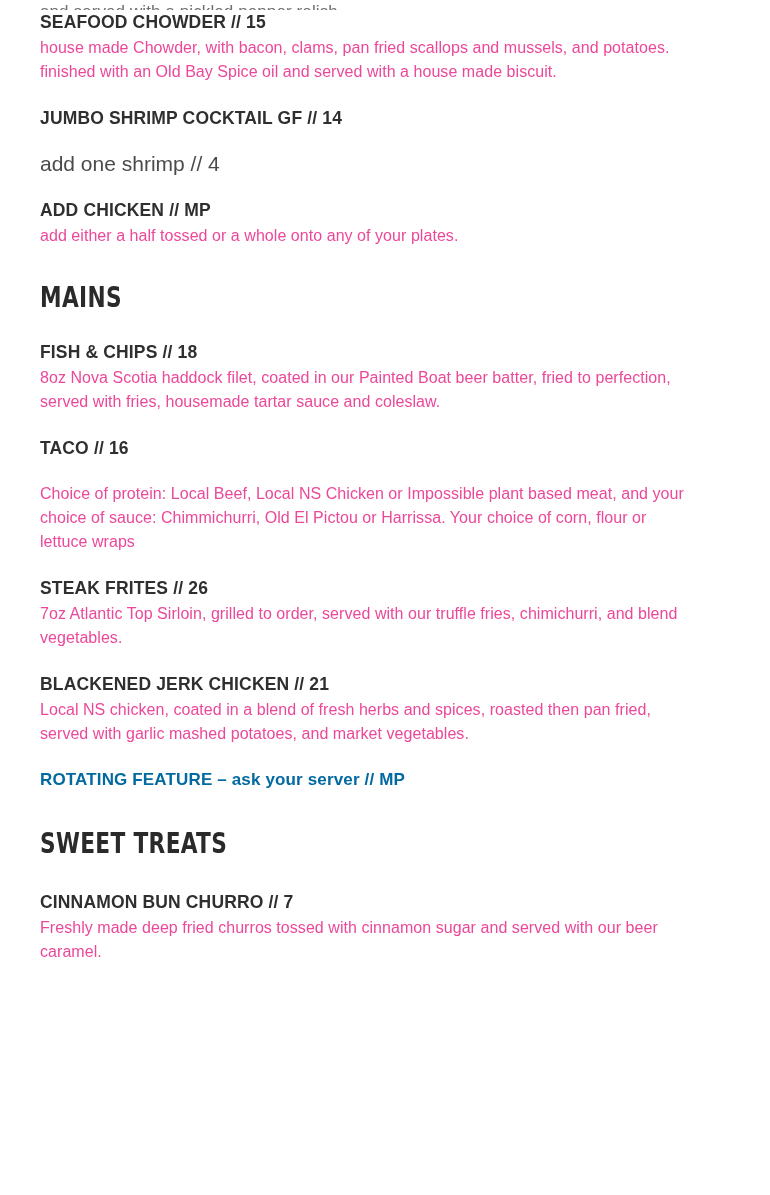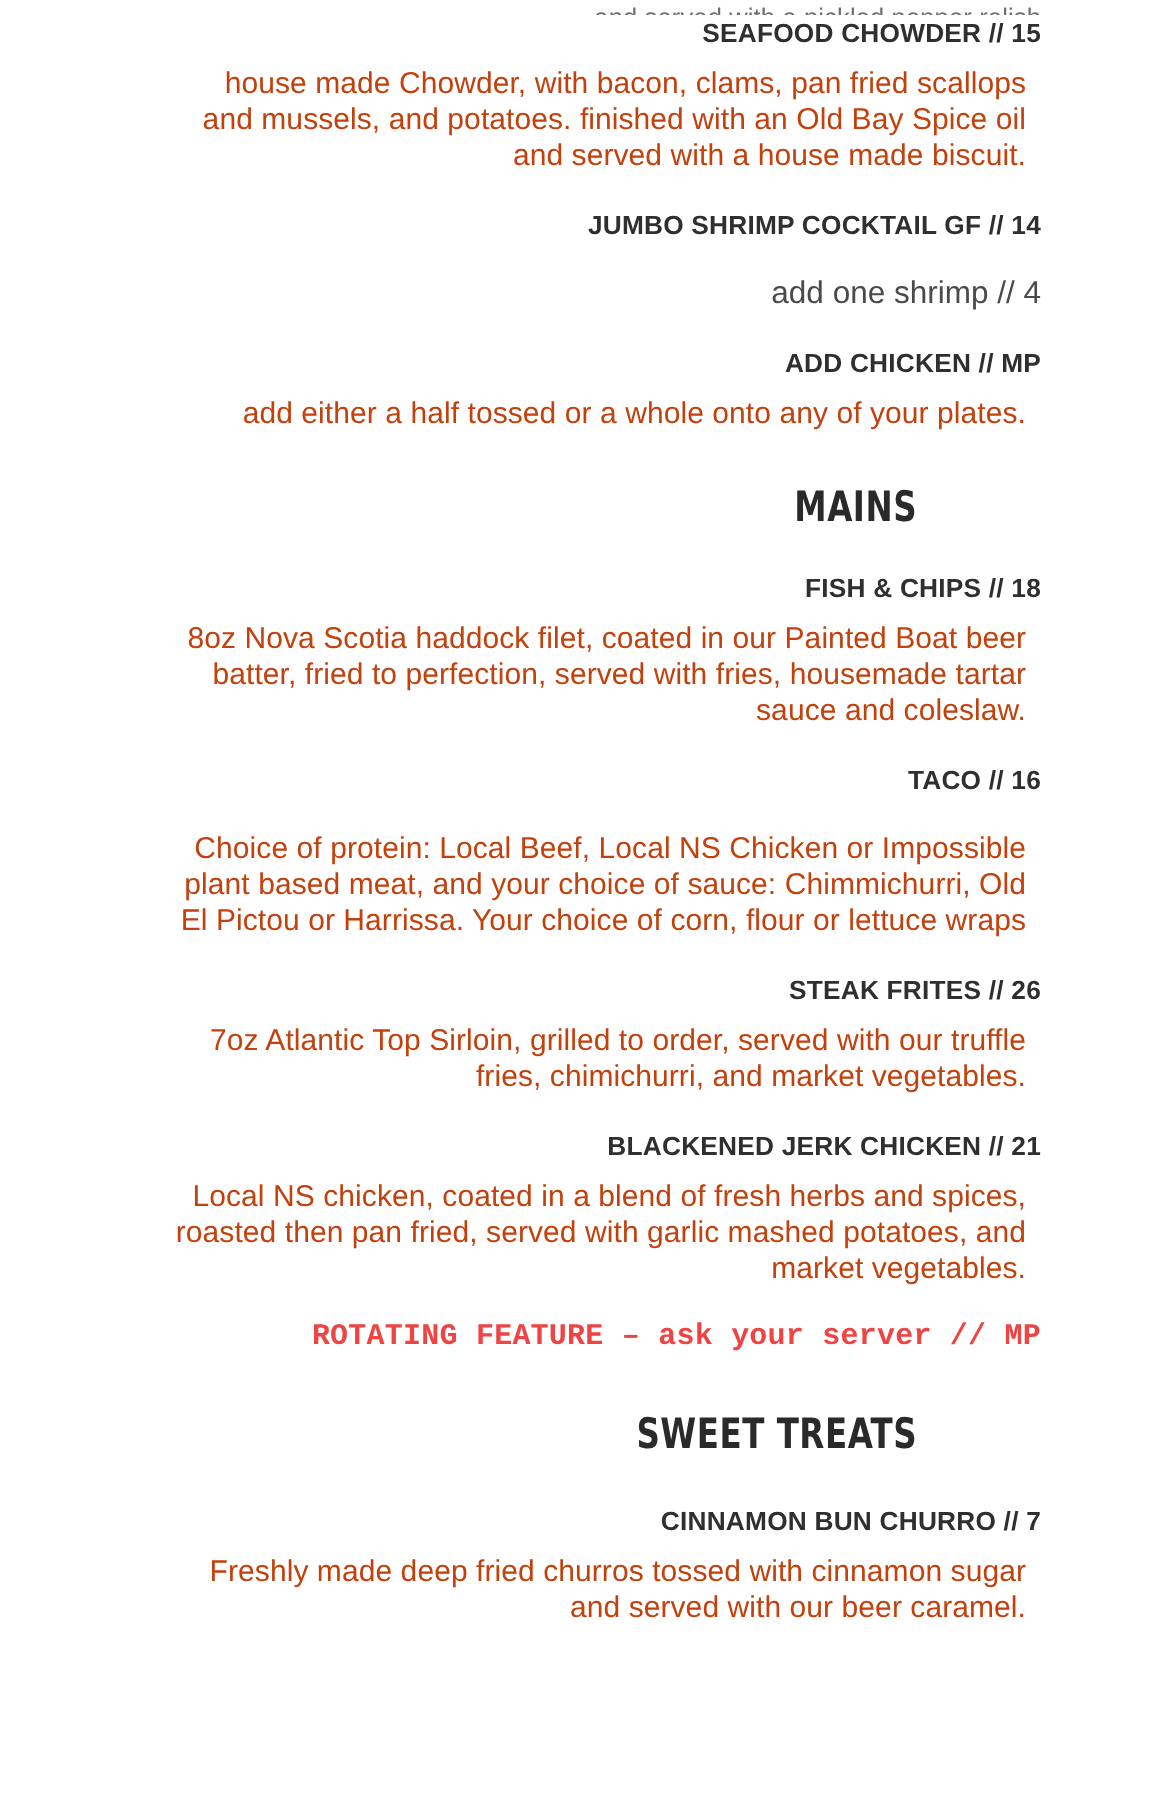--- a/index.html
+++ b/index.html
@@ -12,23 +12,22 @@
     min-height: 1195px;
     font-family: "Liberation Sans", sans-serif;
     color: #3c3c3c;
     position: relative;
     overflow: hidden;
   }
   .page {
     width: 770px;
     min-height: 1195px;
     box-sizing: border-box;
-    padding: 0 76px 0 104px;
+    padding: 0 76px 0 40px;
     position: relative;
-    text-align: right;
   }
   .clipped-top {
     height: 10px;
     overflow: hidden;
     color: #6f6f6f;
     font-size: 17px;
     line-height: 24px;
     letter-spacing: 0.1px;
   }
   .item {
@@ -36,24 +35,24 @@
   }
   .item-title {
     font-weight: bold;
     font-size: 17.5px;
     line-height: 24px;
     color: #2f2f2f;
     letter-spacing: 0.15px;
     margin: 0 0 2px 0;
   }
   .item-desc {
-    font-size: 20px;
+    font-size: 16px;
     line-height: 24px;
-    color: #c2410c;
-    margin: 10px;
+    color: #ec4899;
+    margin: 0;
     letter-spacing: 0.05px;
   }
   .note {
     font-size: 21px;
     line-height: 24px;
     color: #4a4a4a;
     margin: 0 0 22px 0;
   }
   .section-heading {
     font-family: "DejaVu Sans Condensed", "Liberation Sans", sans-serif;
@@ -66,26 +65,25 @@
     margin: 34px 0 26px 0;
     transform: scaleX(0.86);
     transform-origin: left center;
   }
   .section-heading.tight {
     margin-top: 36px;
     margin-bottom: 30px;
   }
   .headline-only {
     font-weight: bold;
-    font-size: 20px;
+    font-size: 17px;
     line-height: 24px;
-    color: #ef4444;
+    color: #0369a1;
     letter-spacing: 0.15px;
     margin: 0 0 22px 0;
-    font-family: Liberation Mono, monospace;
   }
 </style>
 </head>
 <body>
 
 <div class="page">
 
   <div class="clipped-top">and served with a pickled pepper relish</div>
 
   <div class="item">
@@ -115,21 +113,21 @@
     <div class="item-title">TACO // 16</div>
   </div>
 
   <div class="item">
     <div class="item-desc">Choice of protein: Local Beef, Local NS Chicken or Impossible plant based meat, and your choice of sauce: Chimmichurri, Old El Pictou or Harrissa. Your choice of corn, flour or lettuce wraps</div>
   </div>
 
 
   <div class="item">
     <div class="item-title">STEAK FRITES // 26</div>
-    <div class="item-desc">7oz Atlantic Top Sirloin, grilled to order, served with our truffle fries, chimichurri, and market vegetables.</div>
+    <div class="item-desc">7oz Atlantic Top Sirloin, grilled to order, served with our truffle fries, chimichurri, and blend vegetables.</div>
   </div>
 
   <div class="item">
     <div class="item-title">BLACKENED JERK CHICKEN // 21</div>
     <div class="item-desc">Local NS chicken, coated in a blend of fresh herbs and spices, roasted then pan fried, served with garlic mashed potatoes, and market vegetables.</div>
   </div>
 
   <div class="headline-only">ROTATING FEATURE – ask your server // MP</div>
 
   <div class="section-heading tight">SWEET TREATS</div>

